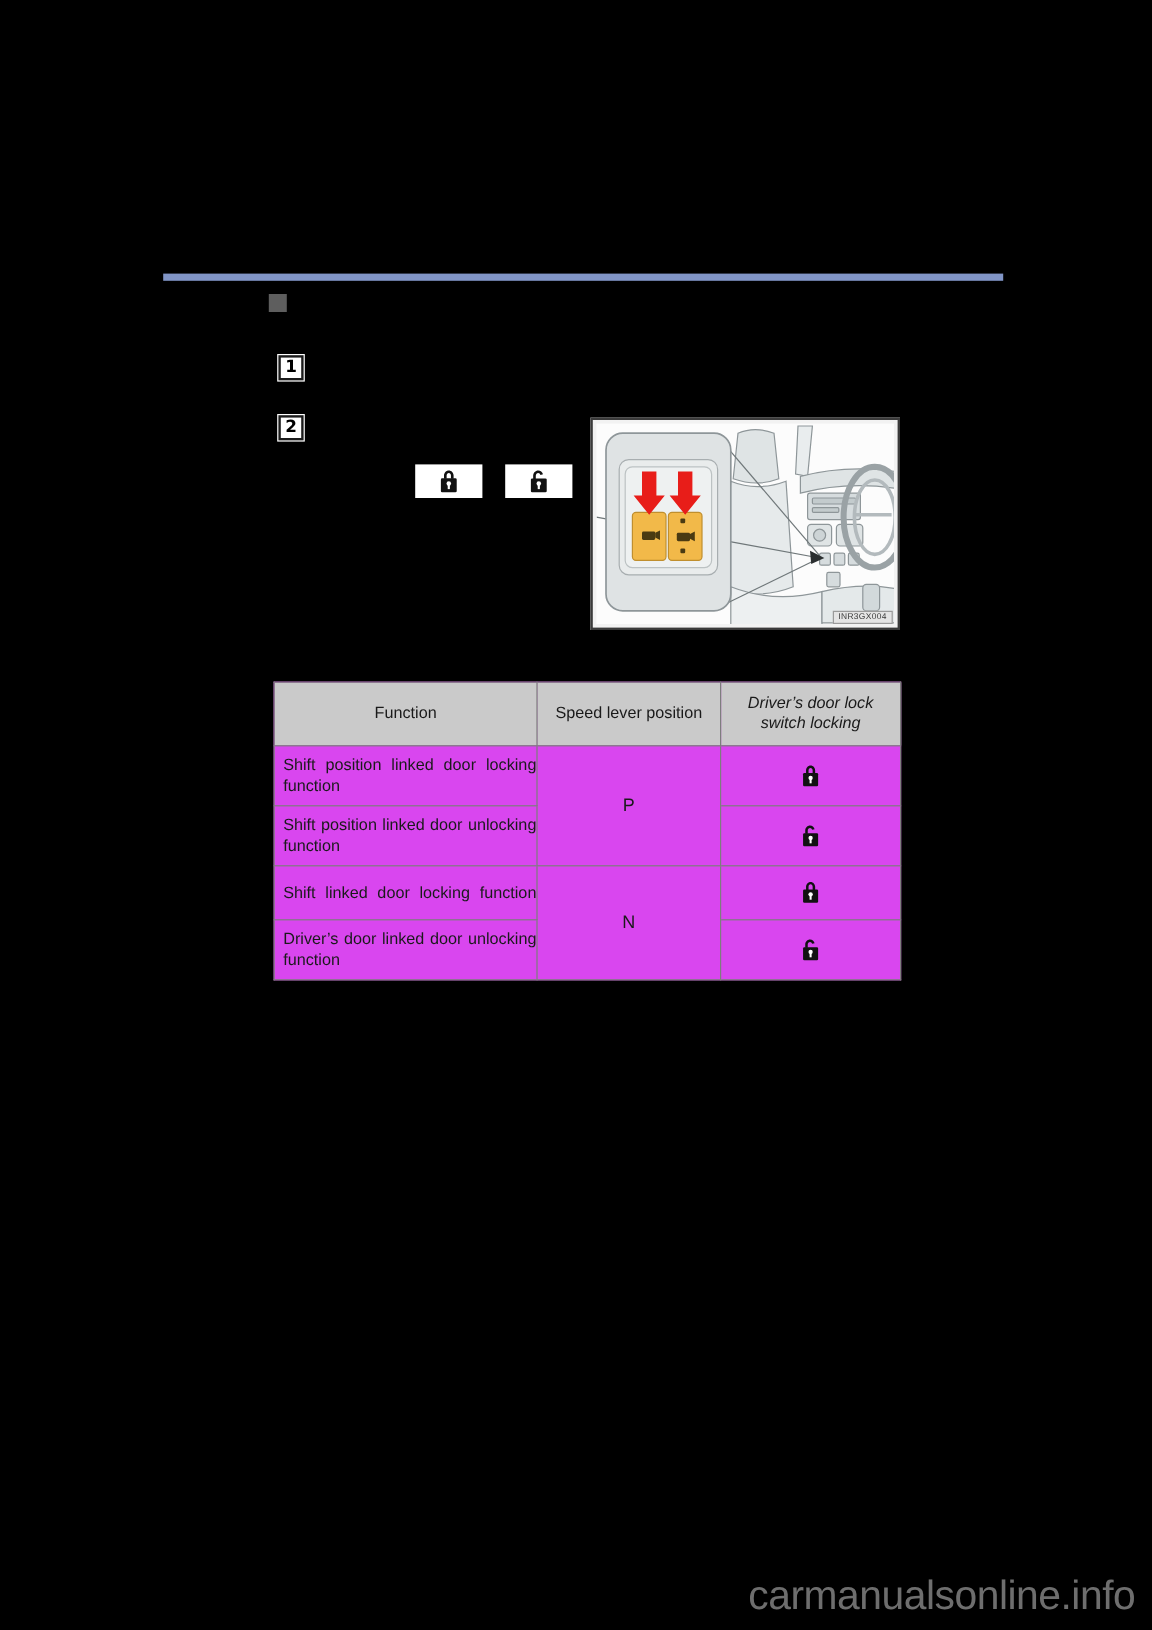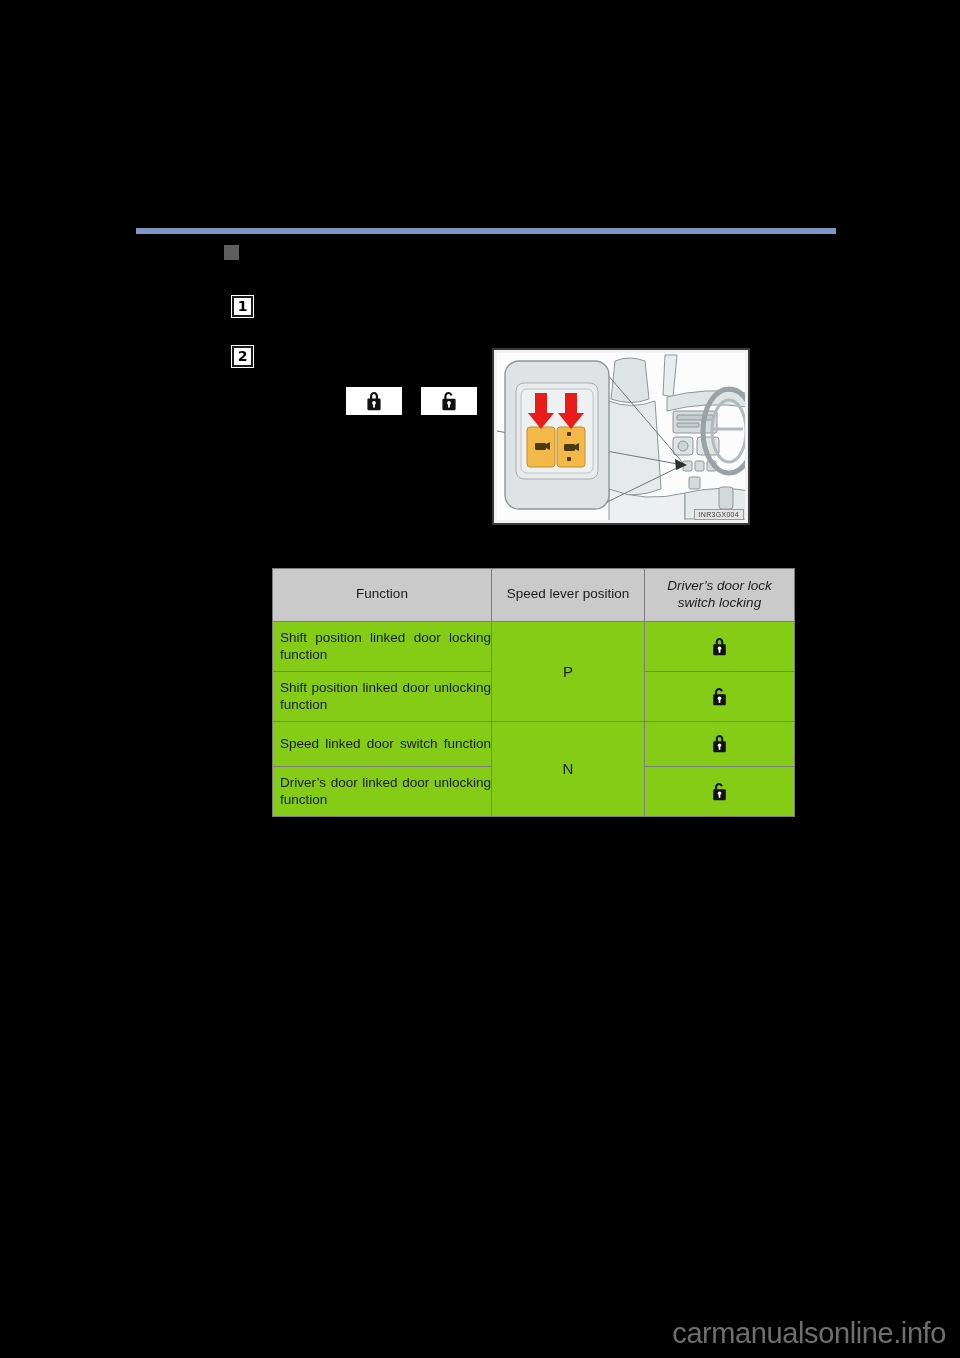--- a/index.html
+++ b/index.html
@@ -101,23 +101,22 @@
     padding: 1px 4px;
   }
 
   
   .spec-table {
     position: absolute;
     left: 228px;
     top: 568px;
     width: 522px;
     border-collapse: collapse;
-    background: #84cc16;
+    background: #d946ef;
     table-layout: fixed;
-    margin-left: 44px;
   }
   .spec-table th,
   .spec-table td {
     border: 1px solid #7d7d7d;
     color: #1a1a1a;
     font-family: "Liberation Sans", sans-serif;
     vertical-align: middle;
   }
   .spec-table thead th {
     background: #cacaca;
@@ -151,21 +150,21 @@
   }
   .switch-cell svg { display: inline-block; vertical-align: middle; }
 
   
   .watermark {
     position: absolute;
     right: 14px;
     bottom: 8px;
     color: #6e6e6e;
     font-family: "Liberation Sans", sans-serif;
-    font-size: 29px;
+    font-size: 34px;
     letter-spacing: -0.4px;
     white-space: nowrap;
   }
 </style>
 </head>
 <body>
 
 <div id="page">
 
   <div class="top-rule"></div>
@@ -299,21 +298,21 @@
         <td class="switch-cell">
           <svg width="19" height="21" viewBox="0 0 20 22" aria-hidden="true">
             <path d="M5.3 9.2V6.4c0-2.4 1.9-4.4 4.2-4.4 1.9 0 3.5 1.3 4 3.2l-2.1.6c-.3-1-1-1.7-1.9-1.7-1.1 0-2 1-2 2.3v2.8H5.3z" fill="#111"></path>
             <rect x="3.4" y="8.7" width="13.2" height="11.5" rx="1.1" fill="#111"></rect>
             <circle cx="10" cy="12.9" r="1.9" fill="#fff"></circle>
             <rect x="9.1" y="13.4" width="1.8" height="4.2" fill="#fff"></rect>
           </svg>
         </td>
       </tr>
       <tr>
-        <td class="fn-cell">Speed linked door switch function</td>
+        <td class="fn-cell">Shift linked door locking function</td>
         <td class="shift-cell" rowspan="2">N</td>
         <td class="switch-cell">
           <svg width="19" height="21" viewBox="0 0 20 22" aria-hidden="true">
             <path d="M6 9V6.3C6 3.9 7.8 2 10 2s4 1.9 4 4.3V9h-2.2V6.3c0-1.2-.8-2.2-1.8-2.2s-1.8 1-1.8 2.2V9H6z" fill="#111"></path>
             <rect x="3.4" y="8.6" width="13.2" height="11.6" rx="1.1" fill="#111"></rect>
             <circle cx="10" cy="12.9" r="1.9" fill="#fff"></circle>
             <rect x="9.1" y="13.4" width="1.8" height="4.2" fill="#fff"></rect>
           </svg>
         </td>
       </tr>

